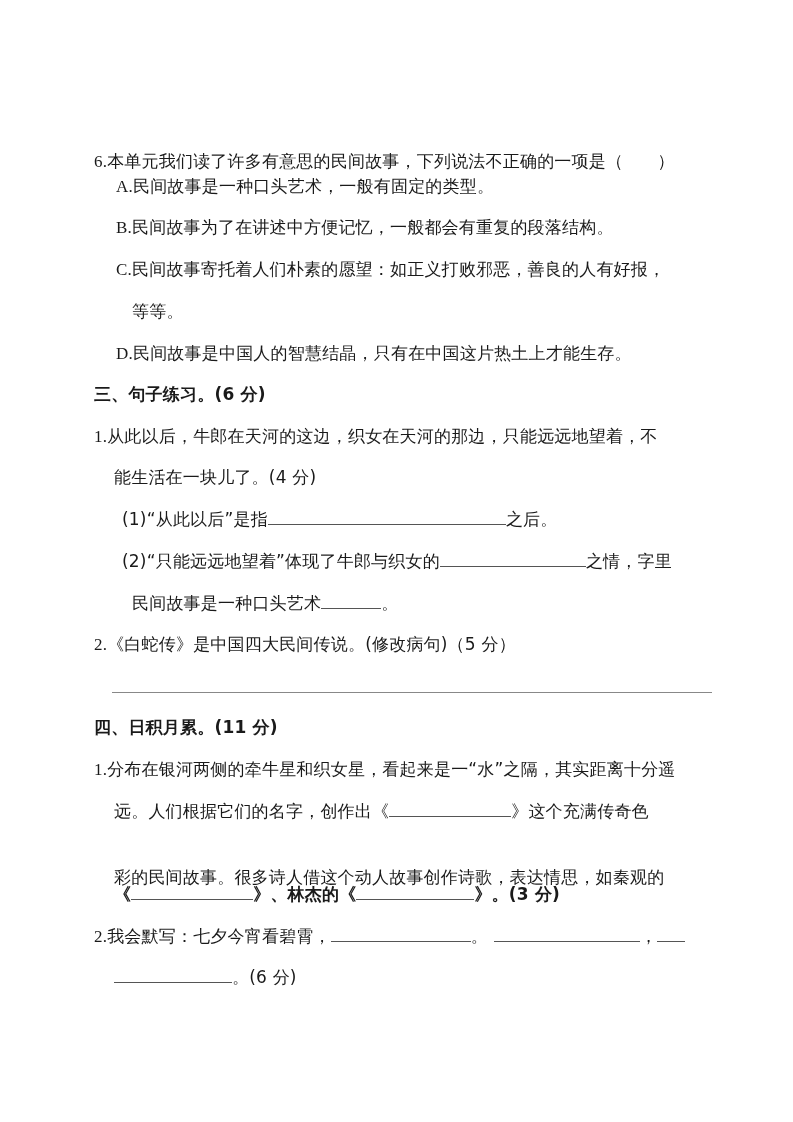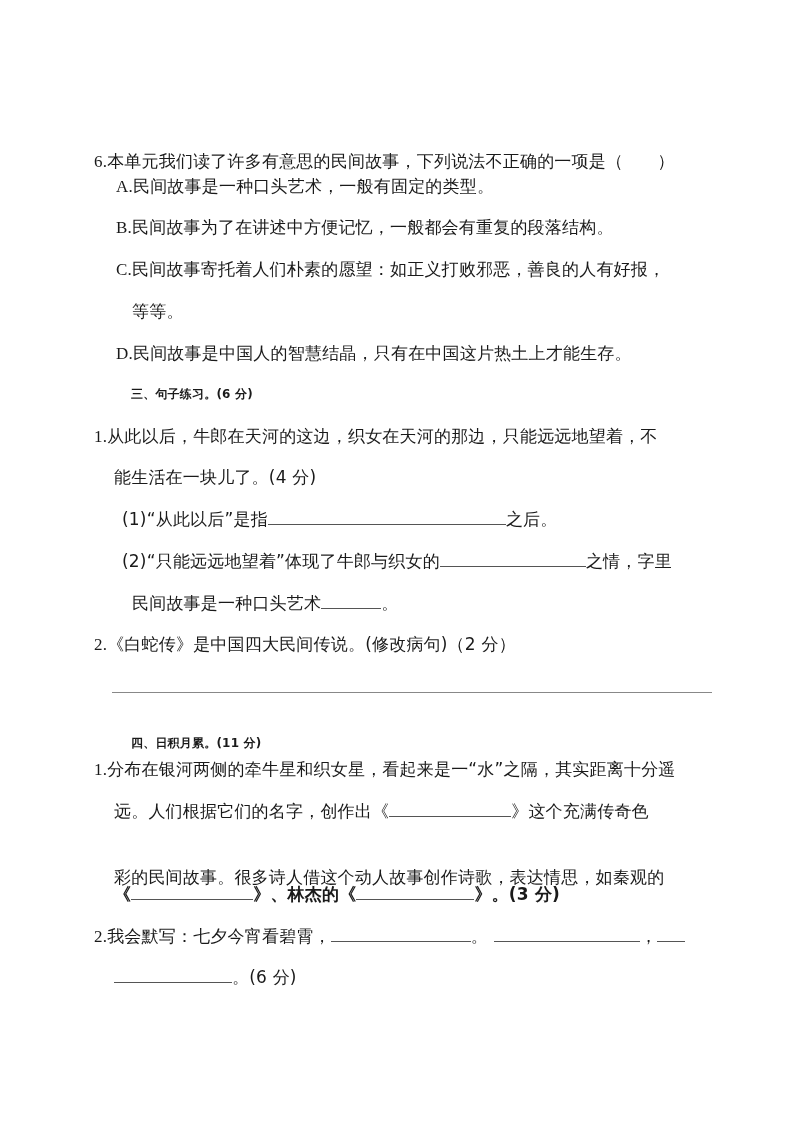--- a/index.html
+++ b/index.html
@@ -1,19 +1,19 @@
 <!DOCTYPE html>
 <html><head>
   <meta charset="utf-8">
   <style>
     html, body { margin: 0; padding: 0; background: #ffffff; }
     body { width: 793px; height: 1122px; position: relative; overflow: hidden;
       font-family: "DejaVu Sans", "Liberation Sans", sans-serif; color: #1a1a1a; }
     .ln { position: absolute; white-space: nowrap; font-size: 17px; line-height: 22px; letter-spacing: 0.2px; }
-    .hd { font-weight: bold; font-size: 12px; margin-left: 37px; }
+    .hd { font-weight: bold; font-size: 17px; }
     .num { font-family: "Liberation Serif", "DejaVu Serif", serif; font-size: 17px; }
     .blank { display: inline-block; border-bottom: 1px solid #555; height: 16px; vertical-align: baseline; }
     .rule { position: absolute; left: 112px; width: 600px; top: 692px; height: 0; border-top: 1px solid #888; }
   </style>
 </head>
 <body>
 
 <div>
   <div class="ln" style="left:94px; top:150px;">
     <span class="num">6.</span><span>本单元我们读了许多有意思的民间故事，下列说法不正确的一项是（　　）</span>
@@ -44,27 +44,27 @@
   <div class="ln" style="left:122px; top:508px;">
     <span>(1)“从此以后”是指</span><span class="blank" style="width:238px;"></span><span>之后。</span>
   </div>
   <div class="ln" style="left:122px; top:550px;">
     <span>(2)“只能远远地望着”体现了牛郎与织女的</span><span class="blank" style="width:146px;"></span><span>之情，字里</span>
   </div>
   <div class="ln" style="left:132px; top:592px;">
     <span>民间故事是一种口头艺术</span><span class="blank" style="width:60px;"></span><span>。</span>
   </div>
   <div class="ln" style="left:94px; top:633px;">
-    <span class="num">2.</span><span>《白蛇传》是中国四大民间传说。(修改病句)（2 分）</span>
+    <span class="num">2.</span><span>《白蛇传》是中国四大民间传说。(修改病句)（5 分）</span>
   </div>
   <div class="rule"></div>
 </div>
 
 <div>
-  <div class="ln hd" style="left:94px; top:732px;text-align:right;">
+  <div class="ln hd" style="left:94px; top:716px;text-align:right;">
     <span>四、日积月累。</span><span>(11 分)</span>
   </div>
   <div class="ln" style="left:94px; top:758px;">
     <span class="num">1.</span><span>分布在银河两侧的牵牛星和织女星，看起来是一“水”之隔，其实距离十分遥</span>
   </div>
   <div class="ln" style="left:114px; top:800px;">
     <span>远。人们根据它们的名字，创作出《</span><span class="blank" style="width:122px;"></span><span>》这个充满传奇色</span>
   </div>
   <div class="ln" style="left:114px; top:842px;margin-top:24px;">彩的民间故事。很多诗人借这个动人故事创作诗歌，表达情思，如秦观的</div>
   <div class="ln" style="left:114px; top:883px;font-weight:bold;">

